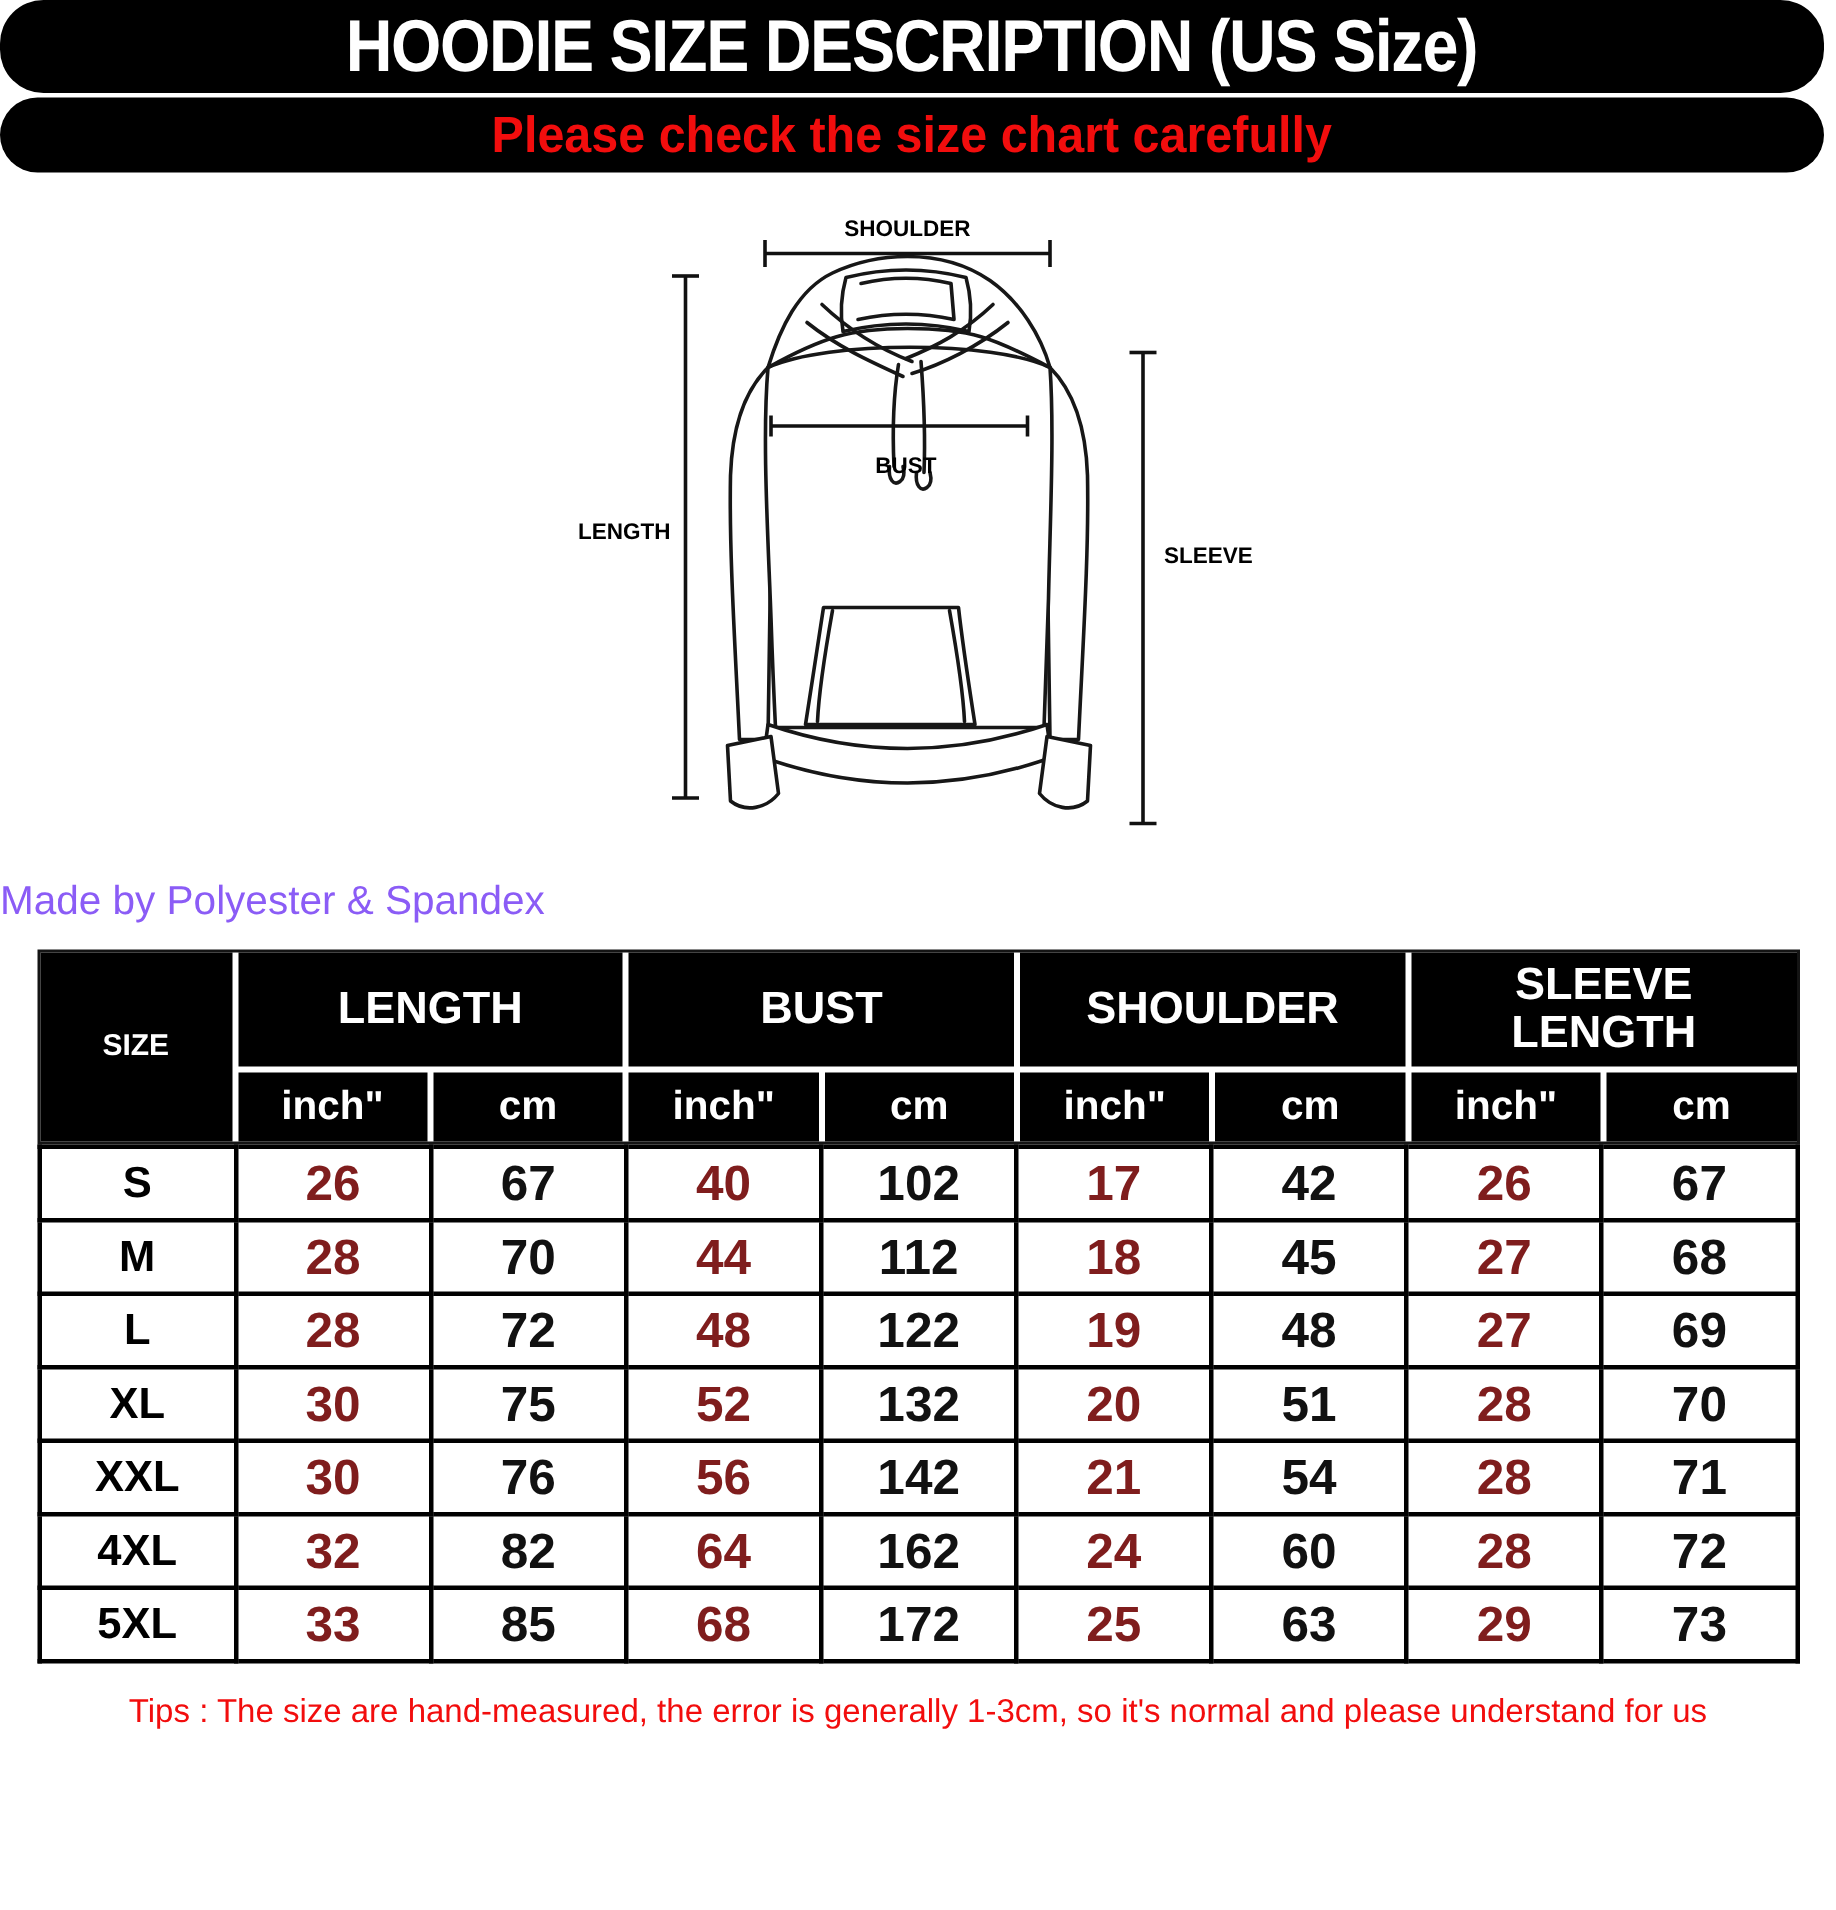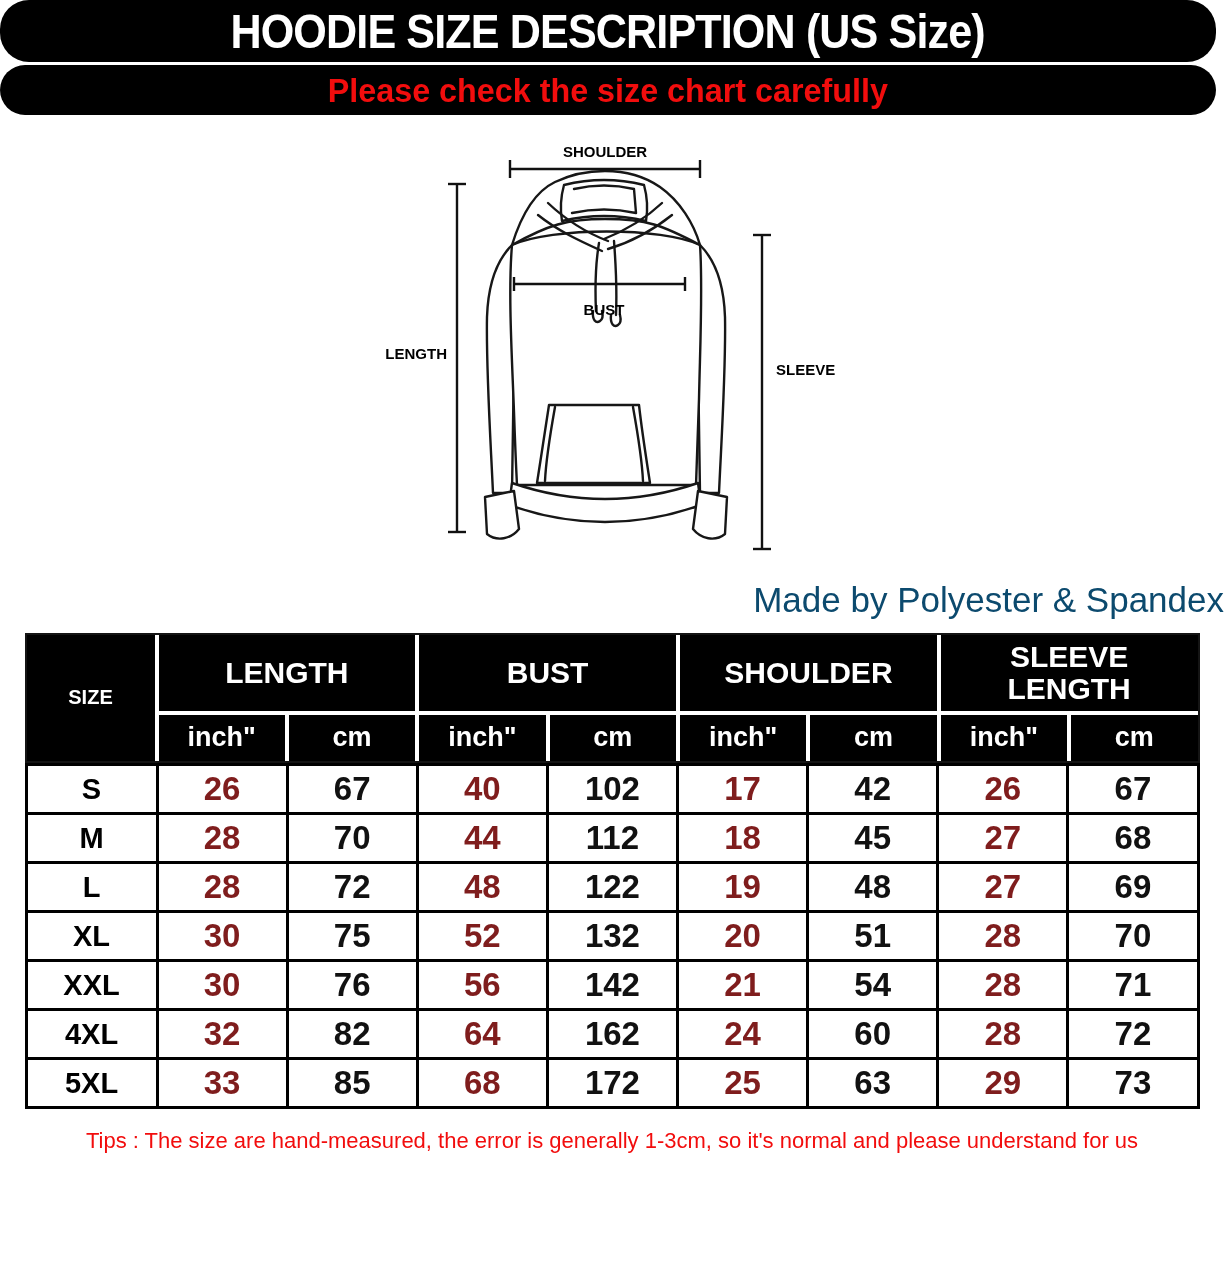--- a/index.html
+++ b/index.html
@@ -19,21 +19,21 @@
   .banner-sub .txt{
     color:#f20d0d;font-size:34px;font-weight:700;white-space:nowrap;
     display:inline-block;transform:scaleX(.95);transform-origin:center;
   }
   
   .diagram{width:500px;height:460px;margin:12px auto 0;}
   .diagram svg{display:block;}
   .dim-label{font-family:"Liberation Sans",sans-serif;font-size:15px;font-weight:700;fill:#000;}
   
   .caption{
-    text-align:right;color:#0c4a6e;font-size:35px;line-height:30px;margin-top:-2px;
+    text-align:left;color:#8b5cf6;font-size:27px;line-height:30px;margin-top:-2px;
   }
   
   .table-wrap{width:1175px;margin:18px auto 0;}
   .thead-grid{
     display:grid;grid-template-columns:128px repeat(8,1fr);grid-template-rows:76px 46px;
     gap:4px;background:#fff;border:2px solid #141414;
   }
   .hcell{
     background:#000;color:#fff;display:flex;align-items:center;justify-content:center;
     text-align:center;font-weight:700;line-height:1.08;

